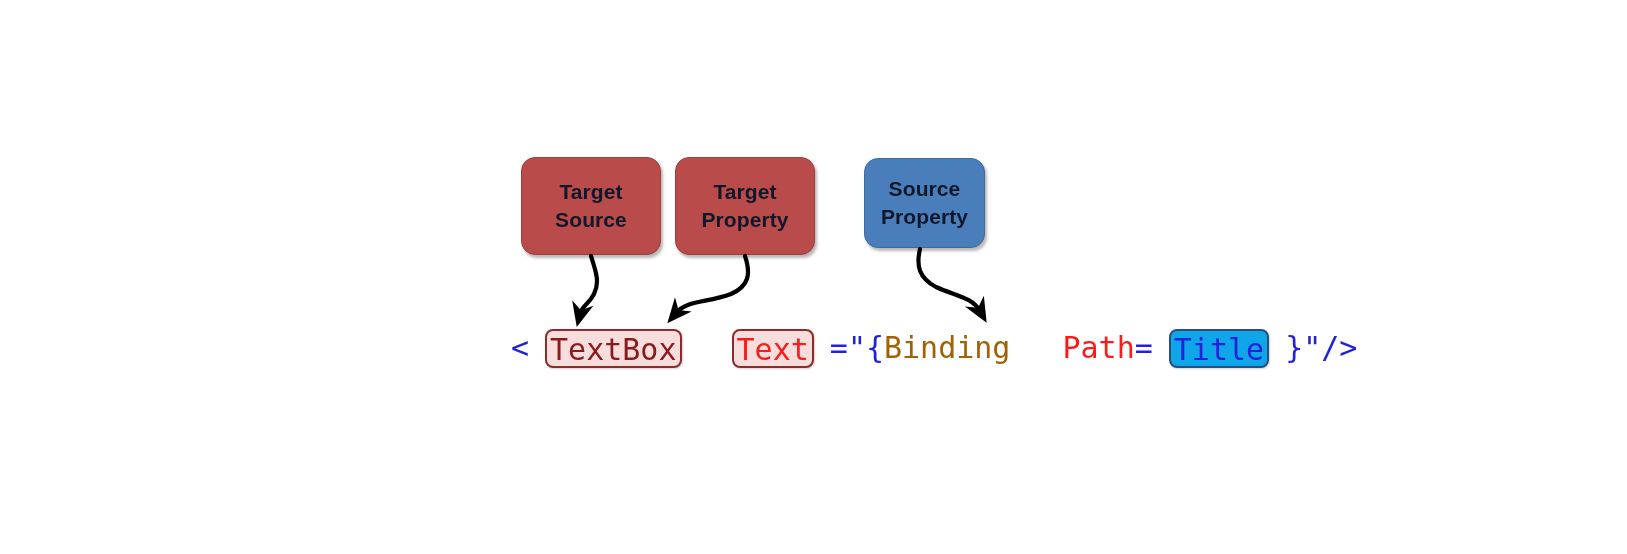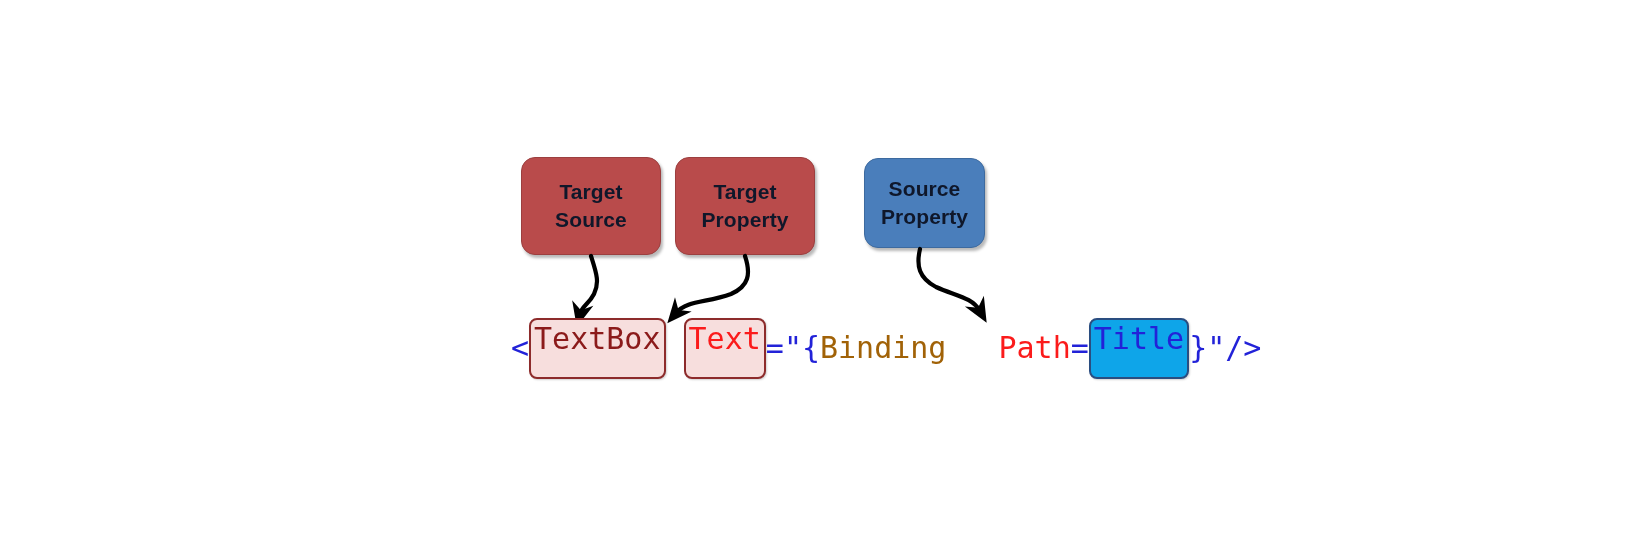--- a/index.html
+++ b/index.html
@@ -86,22 +86,22 @@
   #code-line .tok { display: inline-block; }
   .tok-punct-blue { color: #2222d8; }
   .tok-tagname    { color: #8b1a1a; }
   .tok-attr       { color: #fb1b1b; margin-left: 34px; }
   .tok-markup     { color: #a16207; }
   .tok-value      { color: #2222d8; }
 
   .hl {
     box-sizing: border-box;
     border-radius: 8px;
-    padding: 4px 3px 23px 3px;
-    margin: 0;
+    padding: 4px 3px 1px 3px;
+    margin: 16px;
     line-height: 1;
   }
   .hl-red {
     background: #f7dedd;
     border: 2px solid #8d2b2b;
     box-shadow: 1px 1px 2px rgba(0,0,0,0.18);
   }
   .hl-blue {
     background: #0ea5e9;
     border: 2px solid #2a4d80;

